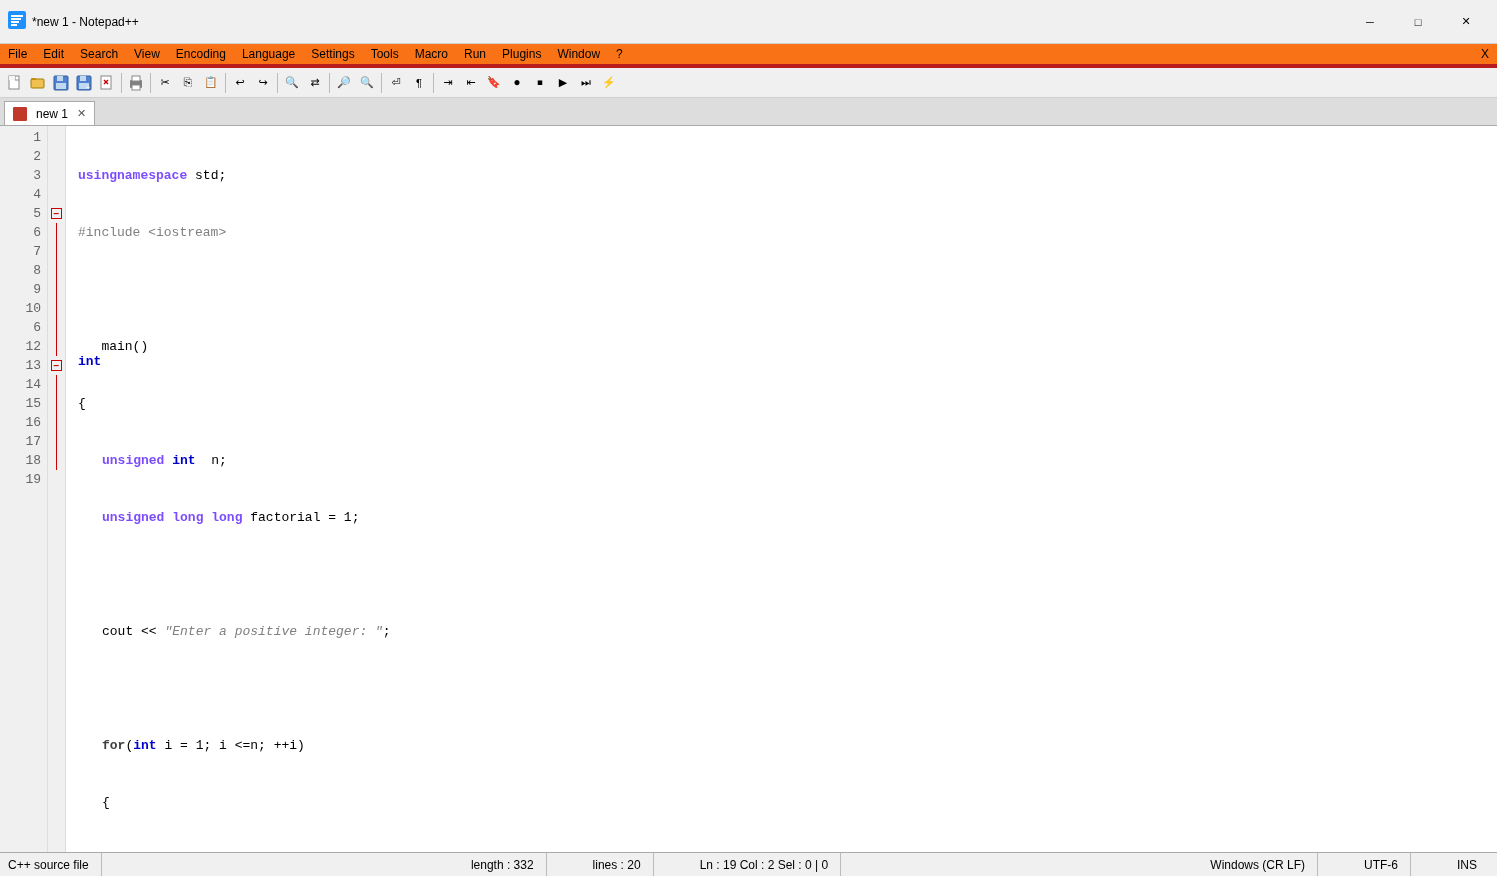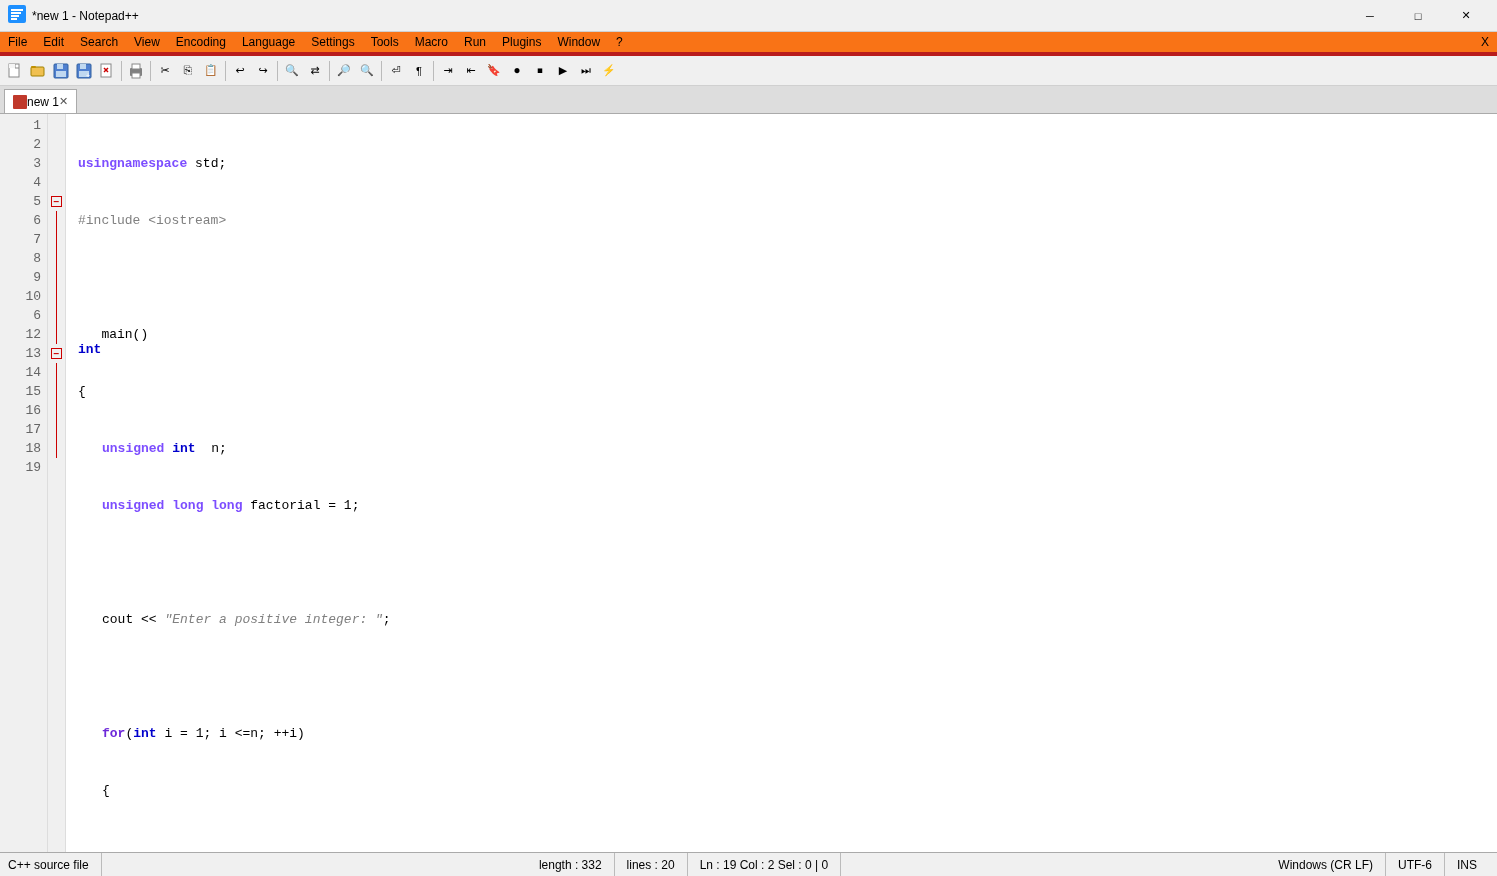--- a/index.html
+++ b/index.html
@@ -1,21 +1,21 @@
 <!DOCTYPE html>
 <html><head>
   <meta charset="utf-8">
   <style>
     * { margin: 0; padding: 0; box-sizing: border-box; }
     body { font-family: 'Segoe UI', sans-serif; background: #f0f0f0; width: 1497px; height: 876px; overflow: hidden; display: flex; flex-direction: column; }
 
     
     #title-bar {
       background: #f0f0f0;
-      height: 32px;
+      height: 44px;
       display: flex;
       align-items: center;
       padding: 0 8px;
       border-bottom: 1px solid #d0d0d0;
       user-select: none;
     }
     #title-bar .window-controls { display: flex; gap: 2px; }
     #title-bar .win-btn {
       width: 46px; height: 32px; display: flex; align-items: center; justify-content: center;
       font-size: 11px; cursor: pointer; background: transparent; border: none;
@@ -60,21 +60,21 @@
     
     #tab-bar {
       background: #ddd;
       height: 28px;
       display: flex;
       align-items: flex-end;
       border-bottom: 1px solid #aaa;
       padding-left: 4px;
     }
     .tab {
-      display: flex; align-items: center; gap: 0;
+      display: flex; align-items: center; gap: 9px;
       padding: 3px 8px; background: #f5f5f5; border: 1px solid #aaa;
       border-bottom: none; font-size: 12px; cursor: pointer; height: 24px;
     }
     .tab.active { background: #fff; }
     .tab .tab-icon { width: 14px; height: 14px; background: #c0392b; border-radius: 1px; display: flex; align-items: center; justify-content: center; }
     .tab .tab-close { font-size: 11px; color: #555; cursor: pointer; }
 
     
     #editor-container {
       display: flex;
@@ -158,20 +158,21 @@
 
     
     #status-bar {
       background: #f0f0f0;
       height: 24px;
       display: flex;
       align-items: center;
       border-top: 1px solid #aaa;
       font-size: 12px;
       padding: 0 8px;
+      gap: 34px;
     }
     .status-item {
       padding: 0 12px;
       border-right: 1px solid #bbb;
       height: 100%;
       display: flex;
       align-items: center;
     }
     .status-item:first-child { padding-left: 0; }
     .status-item:last-child { border-right: none; }
@@ -383,21 +384,21 @@
     <div class="code-line"><span class="kw2">using</span> <span class="kw2">namespace</span> <span style="color:#000"> std;</span></div>
     <div class="code-line"><span class="preprocessor">#include &lt;iostream&gt;</span></div>
     <div class="code-line"></div>
     <div class="code-line"><span class="kw" style="color:#0000cc">int</span> <span>main()</span></div>
     <div class="code-line"><span>{</span></div>
     <div class="code-line"><span style="margin-left:24px"><span class="kw2">unsigned</span> <span class="kw" style="color:#0000cc">int</span> <span> n;</span></span></div>
     <div class="code-line"><span style="margin-left:24px"><span class="kw2">unsigned</span> <span class="kw2">long long</span><span> factorial = 1;</span></span></div>
     <div class="code-line"></div>
     <div class="code-line"><span style="margin-left:24px"><span>cout &lt;&lt; </span><span class="str">"Enter a positive integer: "</span><span>;</span></span></div>
     <div class="code-line"></div>
-    <div class="code-line"><span style="margin-left:24px"><span class="kw" style="color:#6d28d9">for</span><span>(</span><span class="kw" style="color:#0000cc">int</span><span> i = 1; i &lt;=n; ++i)</span></span></div>
+    <div class="code-line"><span style="margin-left:24px"><span class="kw" style="color:#404040">for</span><span>(</span><span class="kw" style="color:#0000cc">int</span><span> i = 1; i &lt;=n; ++i)</span></span></div>
     <div class="code-line"><span style="margin-left:24px"><span>{</span></span></div>
     
     
     
     
     
     
   </div>
 </div>
 

